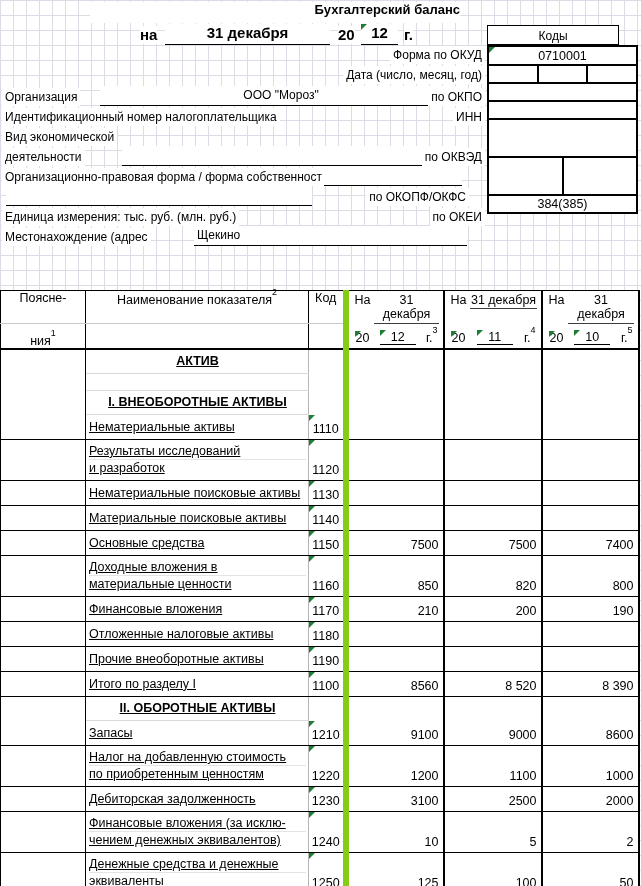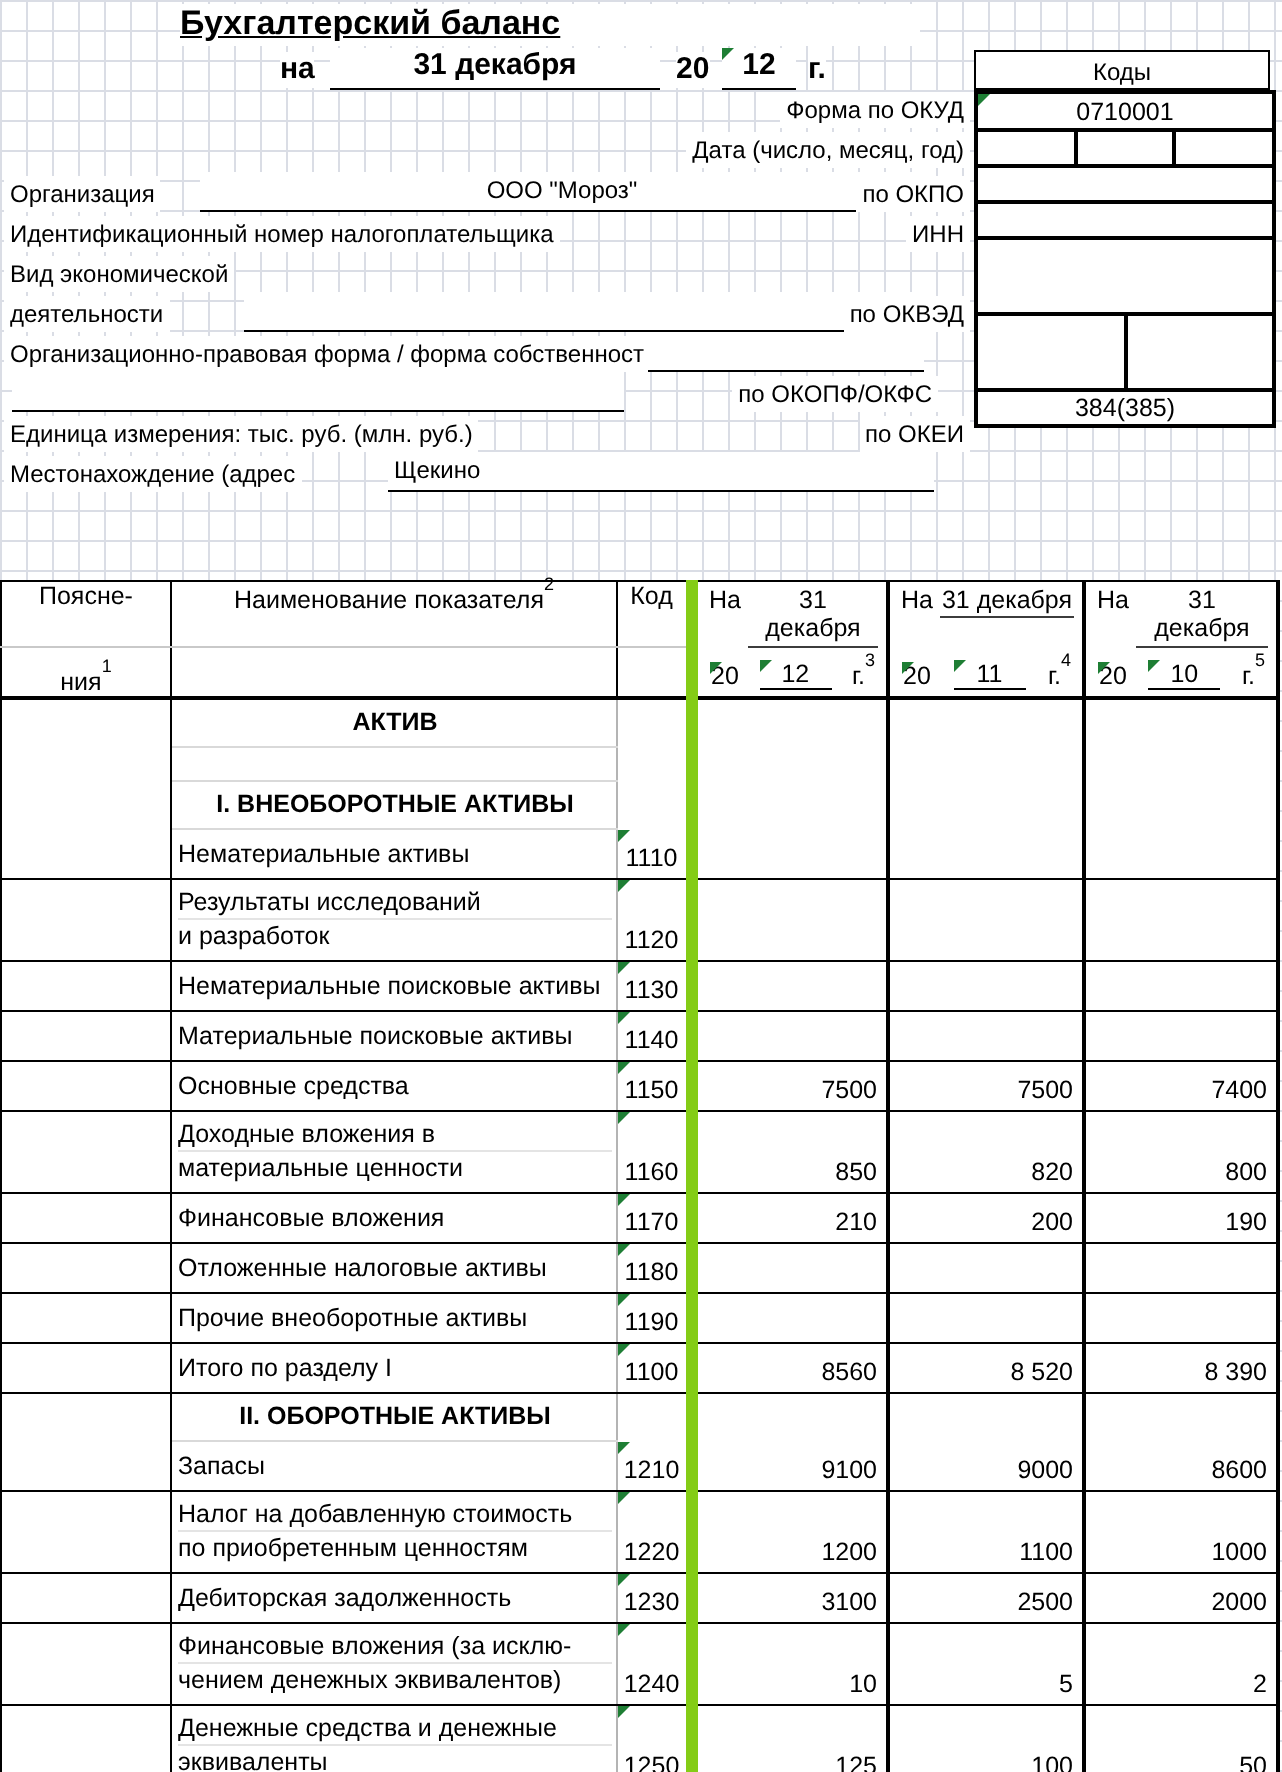--- a/index.html
+++ b/index.html
@@ -5,30 +5,30 @@
   html,body{margin:0;padding:0;}
   body{font-family:"Liberation Sans","DejaVu Sans",sans-serif;color:#000;}
   .page{position:relative;width:641px;height:886px;overflow:hidden;
     background:
       linear-gradient(to right,#dadde5 1px,transparent 1px) 0 0/13px 15px,
       linear-gradient(to bottom,#dadde5 1px,transparent 1px) 0 0/13px 15px,
       #ffffff;}
   .abs{position:absolute;}
   .lbl{position:absolute;font-size:12px;background:#fff;padding:1px 3px;white-space:nowrap;line-height:16px;}
   .blank{position:absolute;border-bottom:1px solid #000;background:#fff;font-size:12px;text-align:center;line-height:18px;}
-  .title{left:90px;top:2px;width:370px;height:21px;font-size:17px;font-weight:bold;text-align:left;background:#fff;text-decoration:underline;}
+  .title{left:90px;top:2px;width:370px;height:21px;font-size:13px;font-weight:bold;text-align:right;background:#fff;}
   .dl{font-size:15px;font-weight:bold;background:#fff;line-height:18px;}
   .t-na{left:140px;top:26px;}
   .t-date{left:165px;top:24px;width:165px;height:20px;font-size:15px;font-weight:bold;}
   .t-20{left:338px;top:26px;}
   .t-year{left:361px;top:24px;width:37px;height:20px;font-size:15px;font-weight:bold;}
   .t-g{left:404px;top:26px;}
   .tri{position:absolute;top:0;left:0;width:0;height:0;border-top:6px solid #1e7e34;border-right:6px solid transparent;}
   
-  .codes-title{left:487px;top:25px;width:148px;height:20px;border:1px solid #000;background:#fff;
+  .codes-title{left:487px;top:25px;width:132px;height:20px;border:1px solid #000;background:#fff;
     font-size:12px;text-align:center;line-height:20px;box-sizing:border-box;}
   .codes{left:487px;top:45px;width:151px;}
   .cbox{position:relative;border:2px solid #000;background:#fff;margin-top:-2px;box-sizing:border-box;
     font-size:12.5px;text-align:left;display:flex;align-items:center;justify-content:center;}
   .cbox:first-child{margin-top:0;}
   .cells{display:flex;align-items:stretch;padding:0;}
   .cells>div{flex:1;border-left:2px solid #000;}
   .cells>div:first-child{border-left:0;}
   
   table{position:absolute;left:0;top:290px;width:638px;border-collapse:collapse;table-layout:fixed;background:#fff;}
@@ -43,21 +43,21 @@
   thead tr.h1 .c-p,thead tr.h1 .c-name,thead tr.h1 .c-code{border-bottom:1px solid #c9c9c9;}
   thead tr.h2 th{border-bottom:2px solid #000;height:24px;vertical-align:bottom;text-align:center;}
   .topline{display:flex;padding:2px 4px 0 6px;}
   .topline .na{margin-right:4px;}
   .tl-u{flex:1;border-bottom:1px solid #3c3c3c;text-align:center;padding-bottom:1px;}
   .yline{display:flex;justify-content:space-between;align-items:flex-end;padding:0 5px 3px 6px;}
   .c20{position:relative;padding-left:1px;}
   .ybox{position:relative;width:36px;border-bottom:1px solid #000;text-align:center;}
   sup{font-size:9px;position:relative;top:-4px;}
   tbody td{vertical-align:bottom;}
-  tbody .c-name{vertical-align:middle;padding:1px 2px 2px 3px;overflow:hidden;}
+  tbody .c-name{vertical-align:middle;padding:1px 2px 2px 3px;overflow:hidden;text-decoration:underline;}
   tbody .c-name div{white-space:nowrap;overflow:hidden;}
   tbody .c-name .l1{border-bottom:1px solid #e4e4e4;padding-bottom:1px;margin-bottom:1px;}
   tbody .c-code{text-align:center;padding-bottom:3px;}
   tbody .c-val{text-align:right;padding:0 4px 3px 0;}
   tr.data td{border-bottom:1px solid #000;height:21px;}
   tr.data.dbl td{height:37px;}
   tr.section td{border-bottom:0;height:20px;}
   tr.section .c-name{border-bottom:1px solid #d9d9d9;text-align:center;font-weight:bold;}
   tr.empty td{border-bottom:0;height:13px;}
   tr.empty .c-name{border-bottom:1px solid #d9d9d9;}

